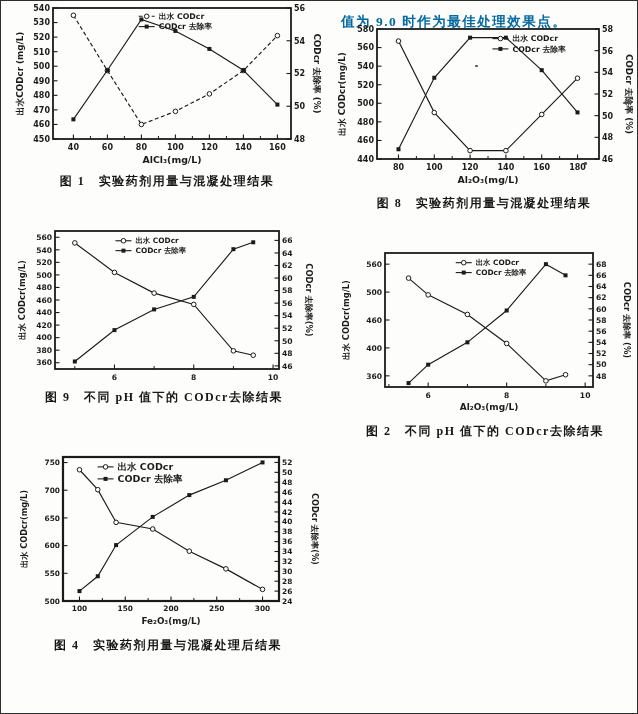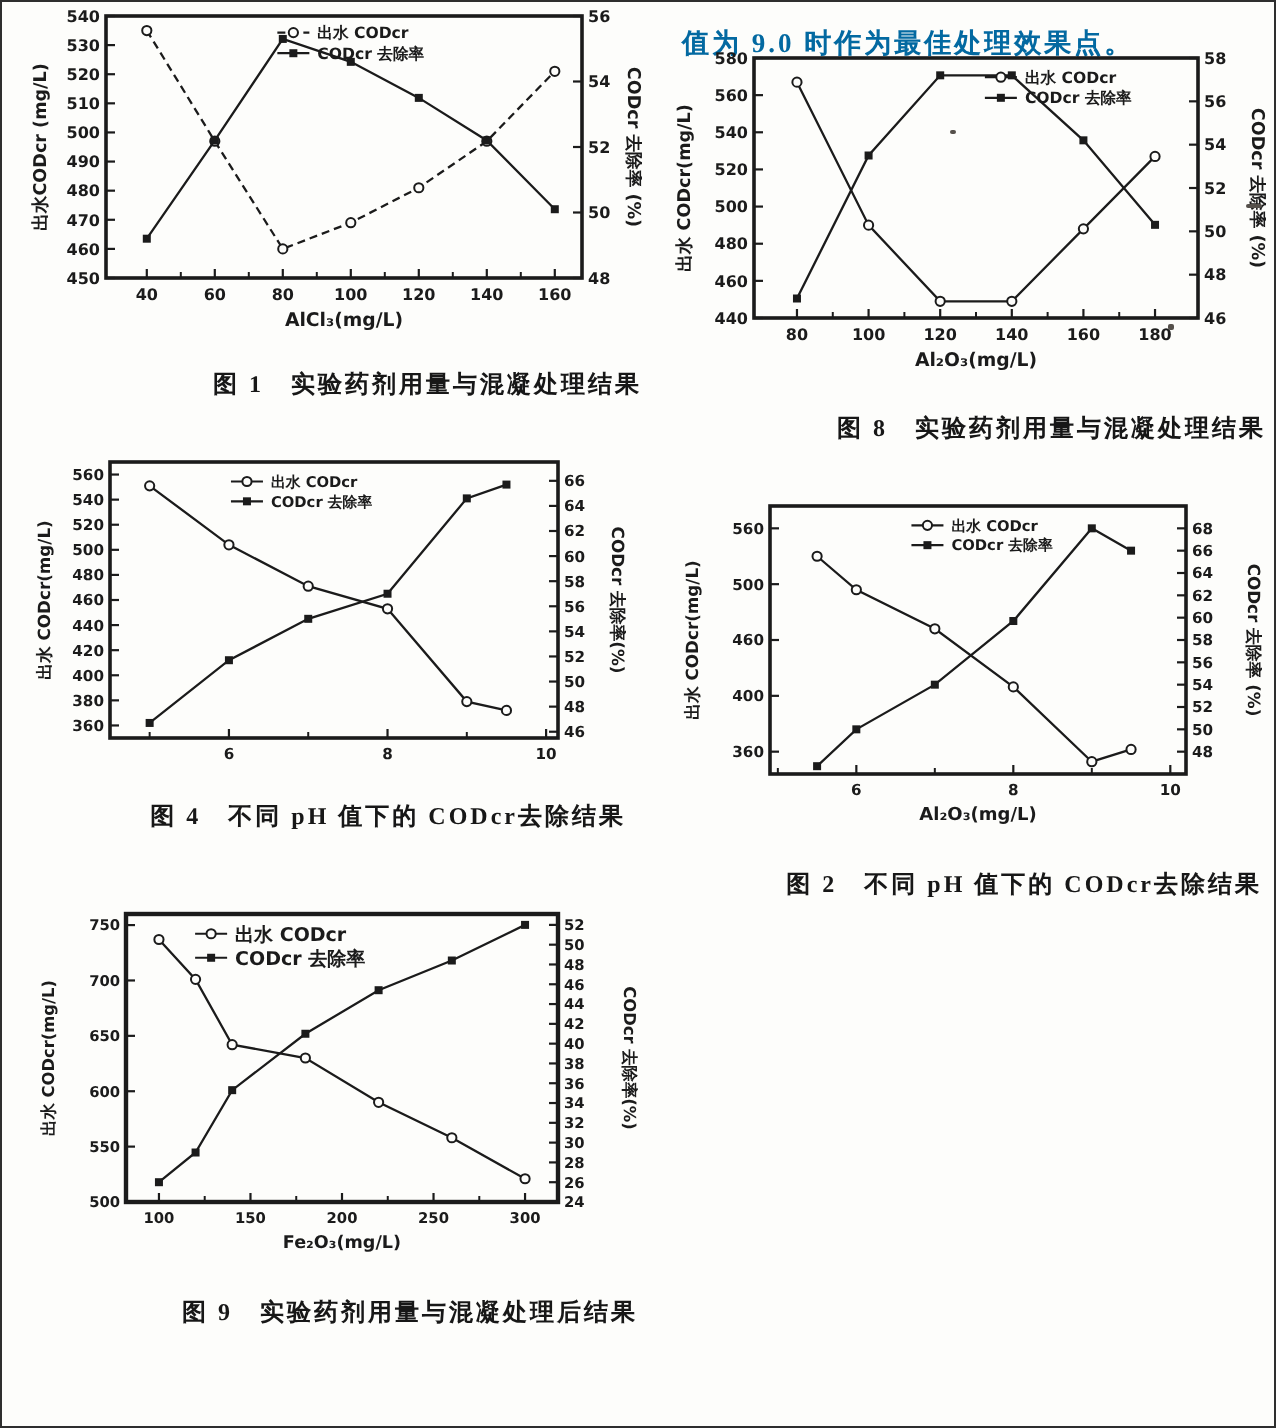--- a/index.html
+++ b/index.html
@@ -7,22 +7,22 @@
     position:relative;width:636px;height:712px;background:#fdfdfb;
     border:1px solid #2e2e2e;overflow:hidden;
     font-family:"Liberation Serif", serif;color:#1b1b1b;
   }
   .intro{
     position:absolute;margin:10px;font-size:13.5px;font-weight:600;
     letter-spacing:1.5px;line-height:1.4;color:#0369a1;
   }
   figure.fig{position:absolute;margin:0;padding:0;}
   figure.fig figcaption{
-    text-align:right;font-size:12px;font-weight:600;letter-spacing:1.5px;
-    color:#171717;margin-top:11px;white-space:nowrap;
+    text-align:center;font-size:12px;font-weight:600;letter-spacing:1.5px;
+    color:#171717;white-space:nowrap;
   }
   svg{display:block;}
   svg text{fill:#1b1b1b;font-family:"DejaVu Sans", sans-serif;}
   .speck{position:absolute;background:#55504b;border-radius:1px;}
 </style>
 </head>
 <body>
 
 <div class="page">
 
@@ -283,21 +283,21 @@
           <g>
             <line x1="100.48" y1="13.76" x2="116.48" y2="13.76" stroke="#1b1b1b" stroke-width="1.1"></line>
             <circle cx="108.48" cy="13.76" r="2.3" fill="#fdfdfb" stroke="#1b1b1b" stroke-width="1"></circle>
             <text x="120.48" y="16.424" font-size="7.3999999999999995" font-weight="700">出水 CODcr</text>
             <line x1="100.48" y1="23.659999999999997" x2="116.48" y2="23.659999999999997" stroke="#1b1b1b" stroke-width="1.1"></line>
             <rect x="106.48" y="21.659999999999997" width="4" height="4" fill="#1b1b1b"></rect>
             <text x="120.48" y="26.323999999999998" font-size="7.3999999999999995" font-weight="700">CODcr 去除率</text>
           </g>
         </g>
       </svg>
-    <figcaption>图 4　不同 pH 值下的 CODcr去除结果</figcaption>
+    <figcaption>图 9　不同 pH 值下的 CODcr去除结果</figcaption>
   </figure>
 
   <figure class="fig" style="left:338px;top:244px;">
     <svg width="292" height="178">
         <g>
           <rect x="46" y="8" width="208" height="134" fill="none" stroke="#1b1b1b" stroke-width="1.8"></rect>
           <line x1="49.92452830188678" y1="142" x2="49.92452830188678" y2="139" stroke="#1b1b1b" stroke-width="1"></line>
           <line x1="128.41509433962264" y1="142" x2="128.41509433962264" y2="139" stroke="#1b1b1b" stroke-width="1"></line>
           <line x1="206.90566037735852" y1="142" x2="206.90566037735852" y2="139" stroke="#1b1b1b" stroke-width="1"></line>
           <line x1="89.16981132075472" y1="142" x2="89.16981132075472" y2="137.5" stroke="#1b1b1b" stroke-width="1.1"></line>
@@ -458,20 +458,20 @@
           <g>
             <line x1="80.56" y1="15.879999999999999" x2="96.56" y2="15.879999999999999" stroke="#1b1b1b" stroke-width="1.1"></line>
             <circle cx="88.56" cy="15.879999999999999" r="2.3" fill="#fdfdfb" stroke="#1b1b1b" stroke-width="1"></circle>
             <text x="100.56" y="19.299999999999997" font-size="9.5" font-weight="700">出水 CODcr</text>
             <line x1="80.56" y1="27.88" x2="96.56" y2="27.88" stroke="#1b1b1b" stroke-width="1.1"></line>
             <rect x="86.56" y="25.88" width="4" height="4" fill="#1b1b1b"></rect>
             <text x="100.56" y="31.299999999999997" font-size="9.5" font-weight="700">CODcr 去除率</text>
           </g>
         </g>
       </svg>
-    <figcaption>图 9　实验药剂用量与混凝处理后结果</figcaption>
+    <figcaption>图 4　实验药剂用量与混凝处理后结果</figcaption>
   </figure>
 
   <div class="speck" style="left:622px;top:101px;width:8px;height:2px;"></div>
   <div class="speck" style="left:583px;top:161px;width:3px;height:3px;"></div>
   <div class="speck" style="left:474px;top:64px;width:3px;height:2px;"></div>
 
 </div>
 
 </body></html>

